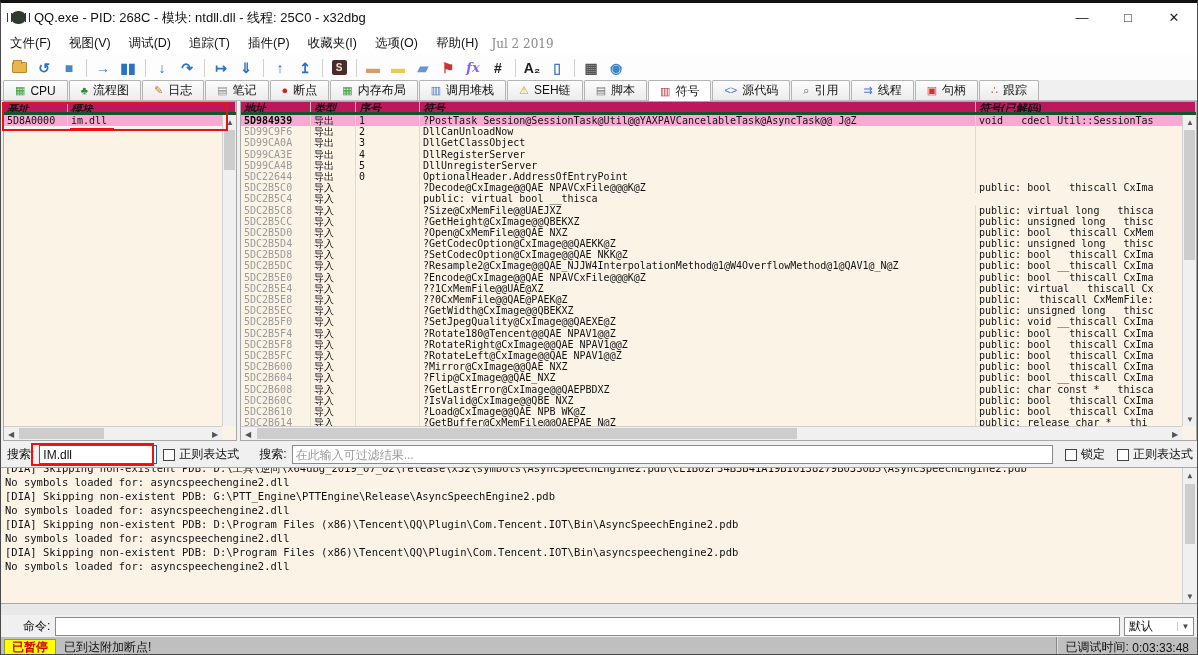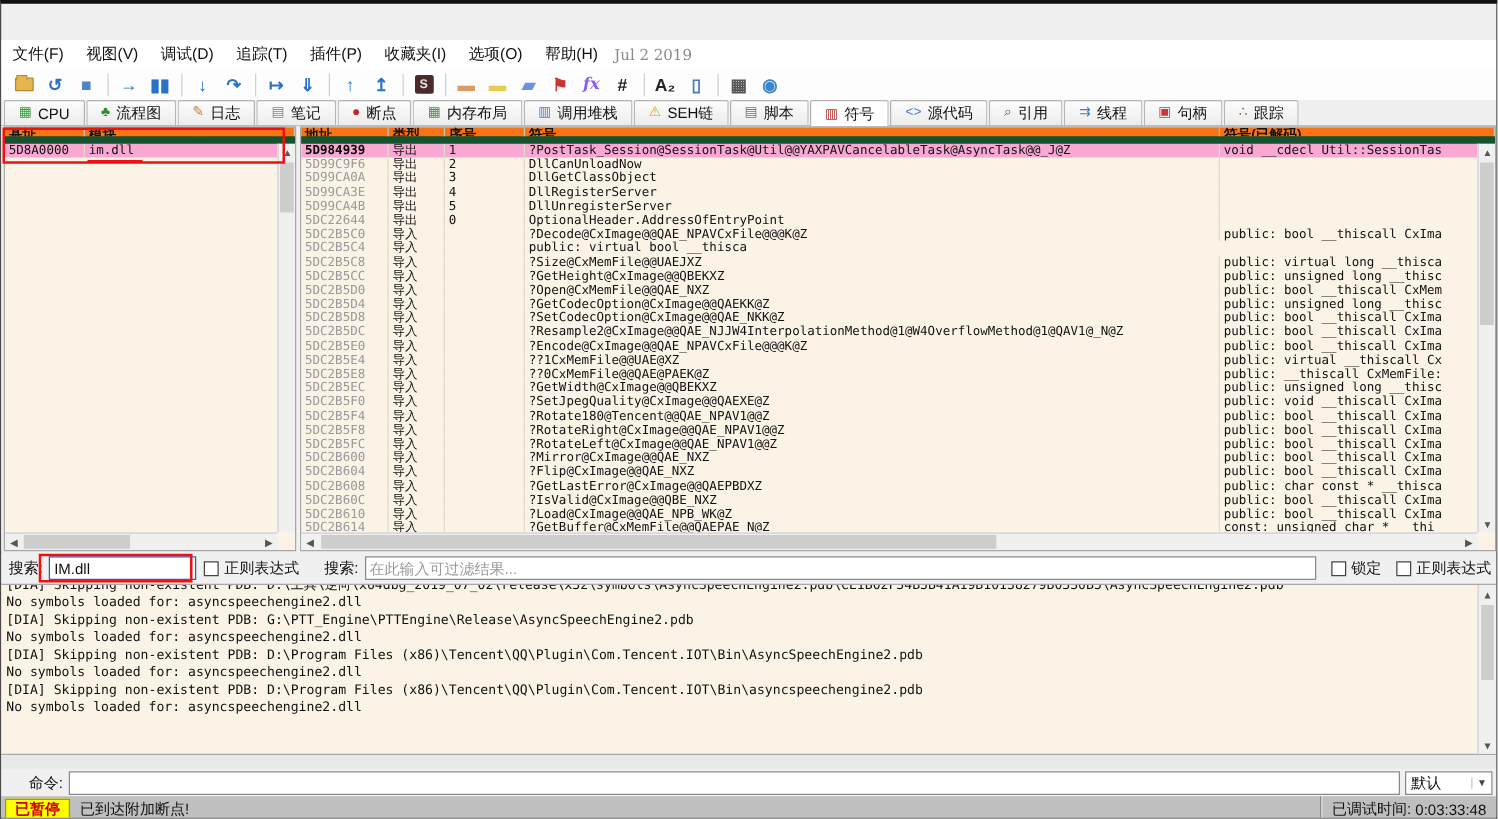--- a/index.html
+++ b/index.html
@@ -46,22 +46,22 @@
          background:linear-gradient(#fcfcfc,#ececec); border:1px solid #b4b4b4; border-bottom:none;
          border-radius:2px 2px 0 0; margin-right:1px; white-space:nowrap; }
   .tab.active { background:#fff; height:21px; margin-bottom:-1px; }
   .tab-icon { font-size:11px; line-height:1; }
 
   
   .main { position:absolute; top:98px; left:0; right:0; height:340px; background:#f0f0f0; }
   .panel { position:absolute; top:0; background:#fbf3e6; border:1px solid #a8a8a8; }
   .panel-left  { left:2px;  width:234px; height:340px; }
   .panel-right { left:239px; width:957px; height:340px; }
-  .grid-header { display:flex; height:13px; background:#f97316; border-bottom:6px solid #14532d;
-                 font-size:11px; font-weight:bold; color:#111; line-height:12px; }
+  .grid-header { display:flex; height:13px; background:#be185d; border-bottom:3px solid #14532d;
+                 font-size:11px; font-weight:bold; color:#111; line-height:12px;font-style:italic; }
   .grid-header .hcell { border-right:1px solid #c4c0b4; padding-left:3px; overflow:hidden; white-space:nowrap; }
   .grid-body { position:absolute; top:13px; bottom:14px; left:0; overflow:hidden;
                font-family:"DejaVu Sans Mono", monospace; font-size:10px; }
   .grid-row { display:flex; height:11.2px; line-height:11.2px; white-space:nowrap; }
   .grid-row.selected { background:#f9a8d4; }
   .cell { overflow:hidden; padding-left:3px; border-right:1px solid #e2dbc9; color:#111; }
   .cell.addr { color:#9a9a9a; }
   .grid-row.selected .cell.addr { color:#000; font-weight:bold; }
 
   
@@ -113,20 +113,29 @@
 
   
   .annot { position:absolute; border:2px solid #ee1111; pointer-events:none; z-index:50; }
   .annot-line { position:absolute; background:#ee1111; pointer-events:none; z-index:50; }
 </style>
 </head>
 <body>
 
 <div class="window">
 
+  <div class="titlebar">
+    <span class="bug-icon"></span>
+    <span class="title-text">QQ.exe - PID: 268C - 模块: ntdll.dll - 线程: 25C0 - x32dbg</span>
+    <div class="win-controls">
+      <span class="win-btn">—</span>
+      <span class="win-btn">□</span>
+      <span class="win-btn">✕</span>
+    </div>
+  </div>
 
   <div class="menubar" id="menubar">
     <span class="menu-item">文件(F)</span>
       <span class="menu-item">视图(V)</span>
       <span class="menu-item">调试(D)</span>
       <span class="menu-item">追踪(T)</span>
       <span class="menu-item">插件(P)</span>
       <span class="menu-item">收藏夹(I)</span>
       <span class="menu-item">选项(O)</span>
       <span class="menu-item">帮助(H)</span>
@@ -454,21 +463,21 @@
             <span class="cell" style="width: 45px;">导入</span>
             <span class="cell" style="width: 64px;"></span>
             <span class="cell" style="width: 556px;">?Load@CxImage@@QAE_NPB_WK@Z</span>
             <span class="cell" style="flex: 1 1 0%; border-right: none;">public: bool __thiscall CxIma</span>
           </div>
           <div class="grid-row">
             <span class="cell addr" style="width: 70px;">5DC2B614</span>
             <span class="cell" style="width: 45px;">导入</span>
             <span class="cell" style="width: 64px;"></span>
             <span class="cell" style="width: 556px;">?GetBuffer@CxMemFile@@QAEPAE_N@Z</span>
-            <span class="cell" style="flex: 1 1 0%; border-right: none;">const: unsigned char * __thi</span>
+            <span class="cell" style="flex: 1 1 0%; border-right: none;">public: release char * __thi</span>
           </div>
         </div>
       <div class="sb sb-v">
         <div class="sb-arrow" style="top:0;">▲</div>
         <div class="sb-thumb" style="top:15px; left:1px; right:1px; height:130px;"></div>
         <div class="sb-arrow" style="bottom:0;">▼</div>
       </div>
       <div class="sb sb-h">
         <div class="sb-arrow" style="left:0;">◀</div>
         <div class="sb-thumb" style="left:16px; top:1px; bottom:1px; width:540px;"></div>

